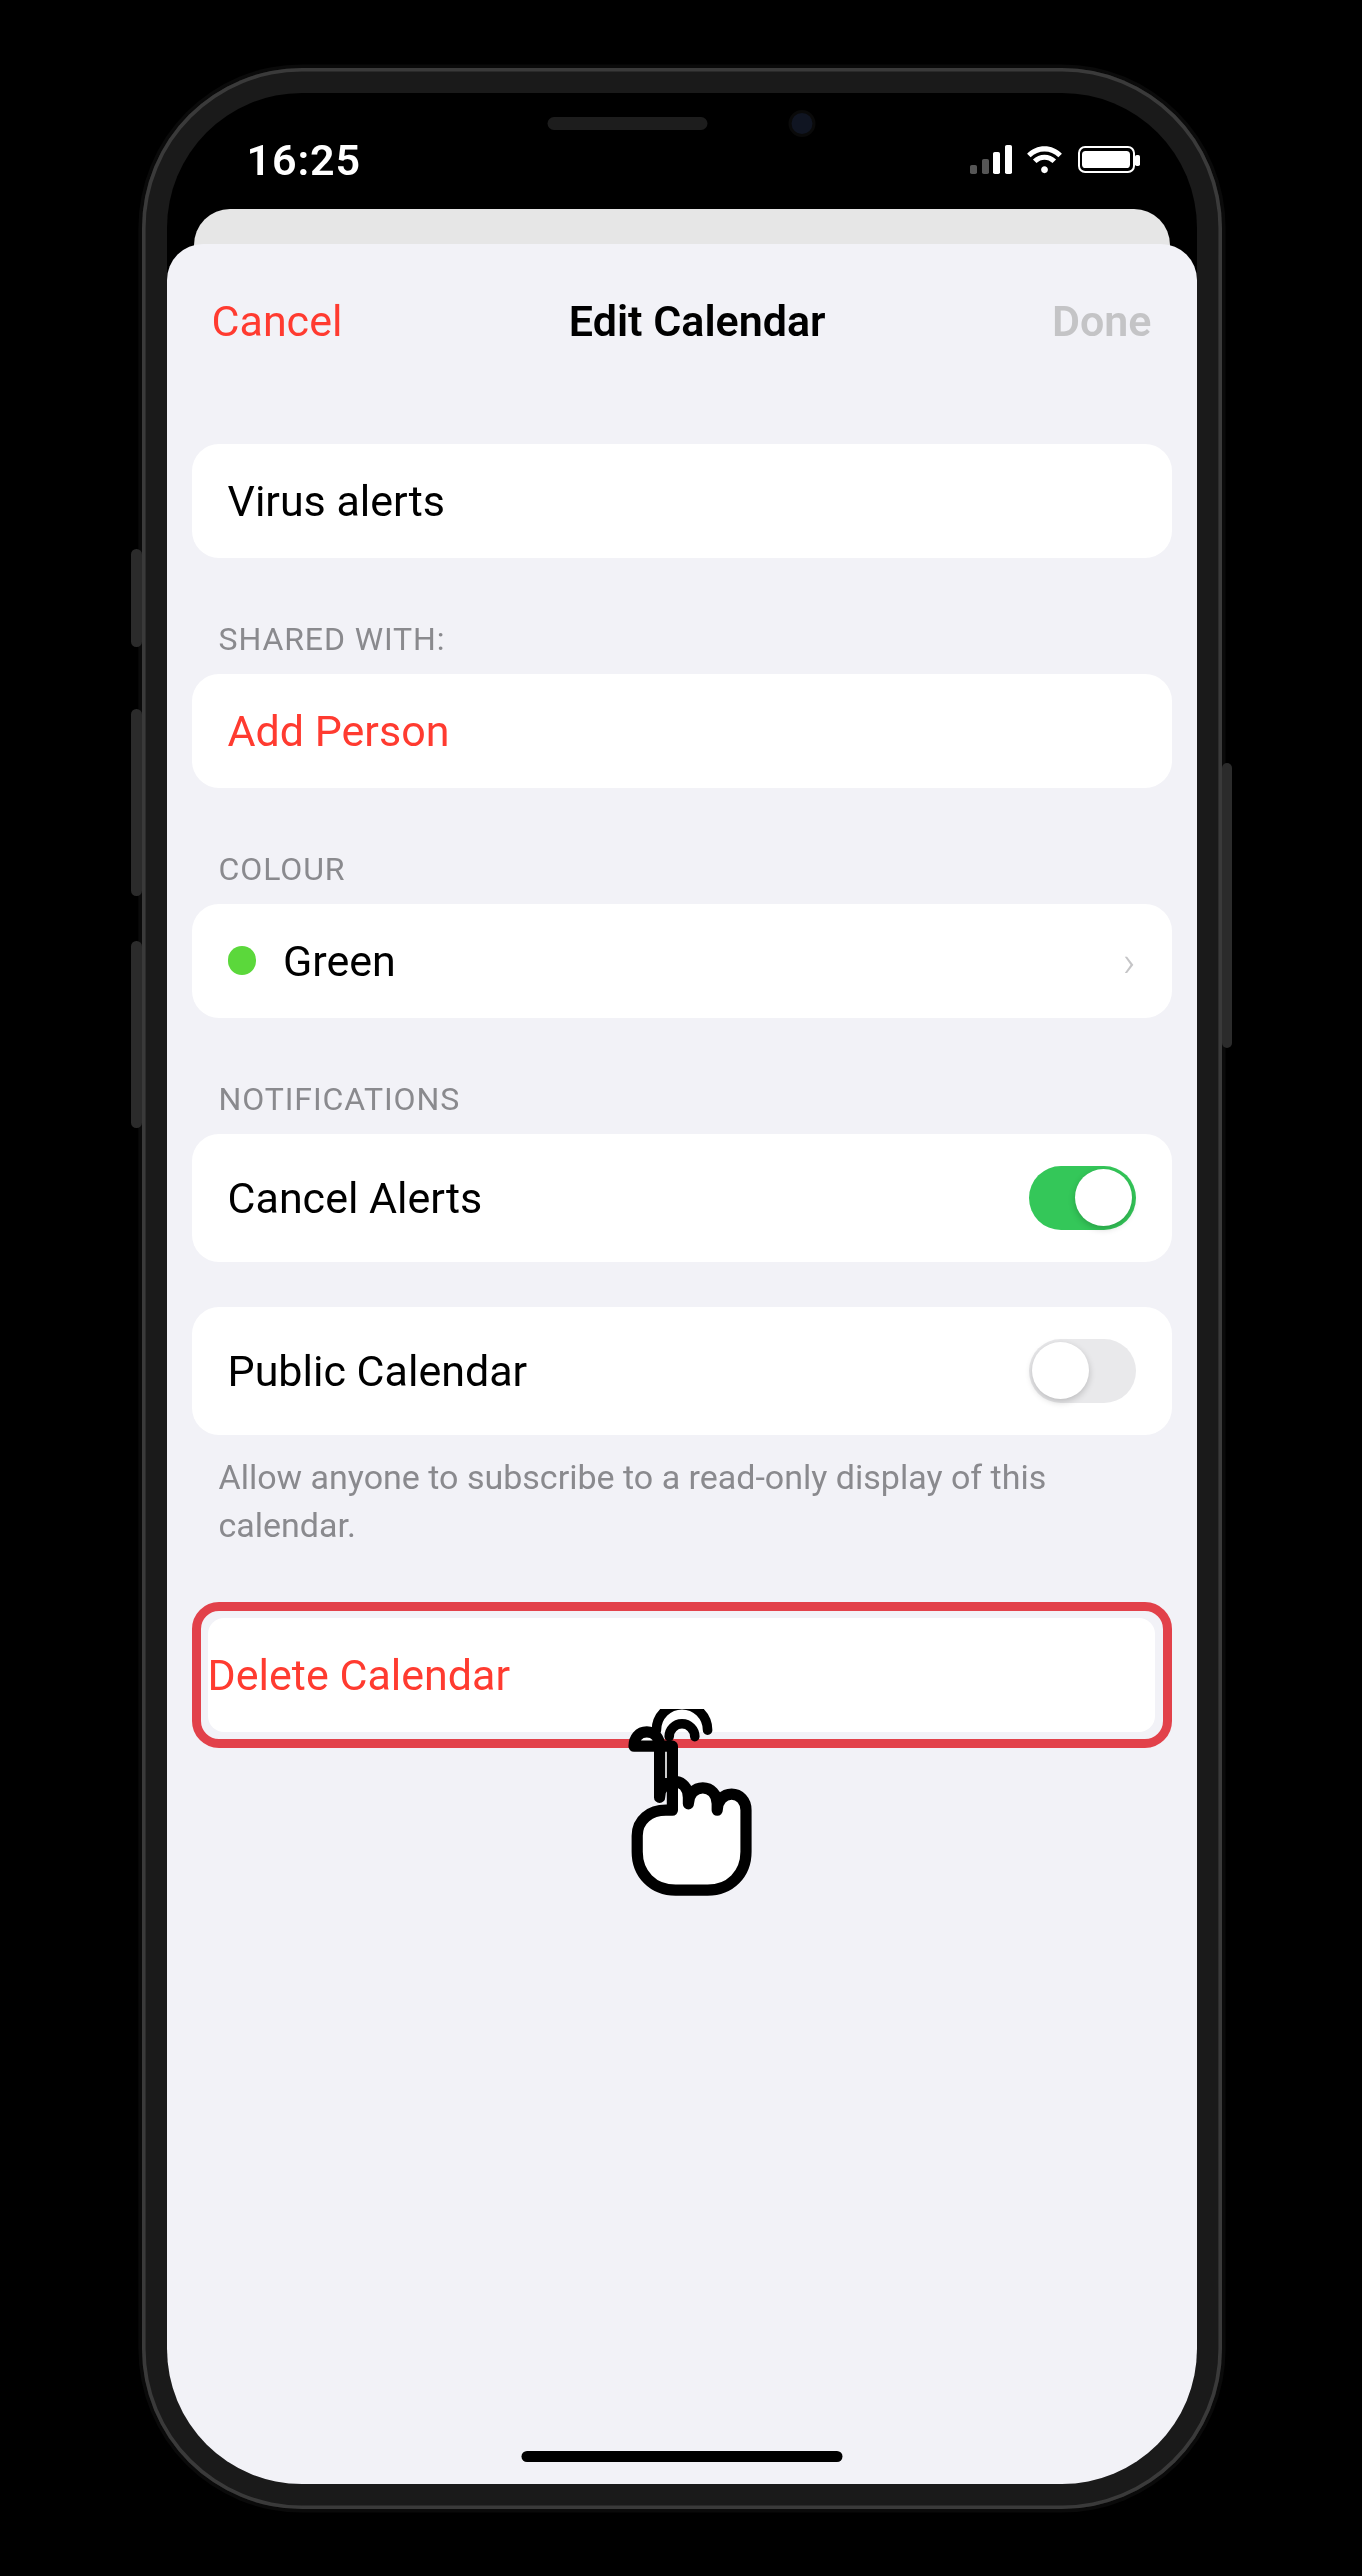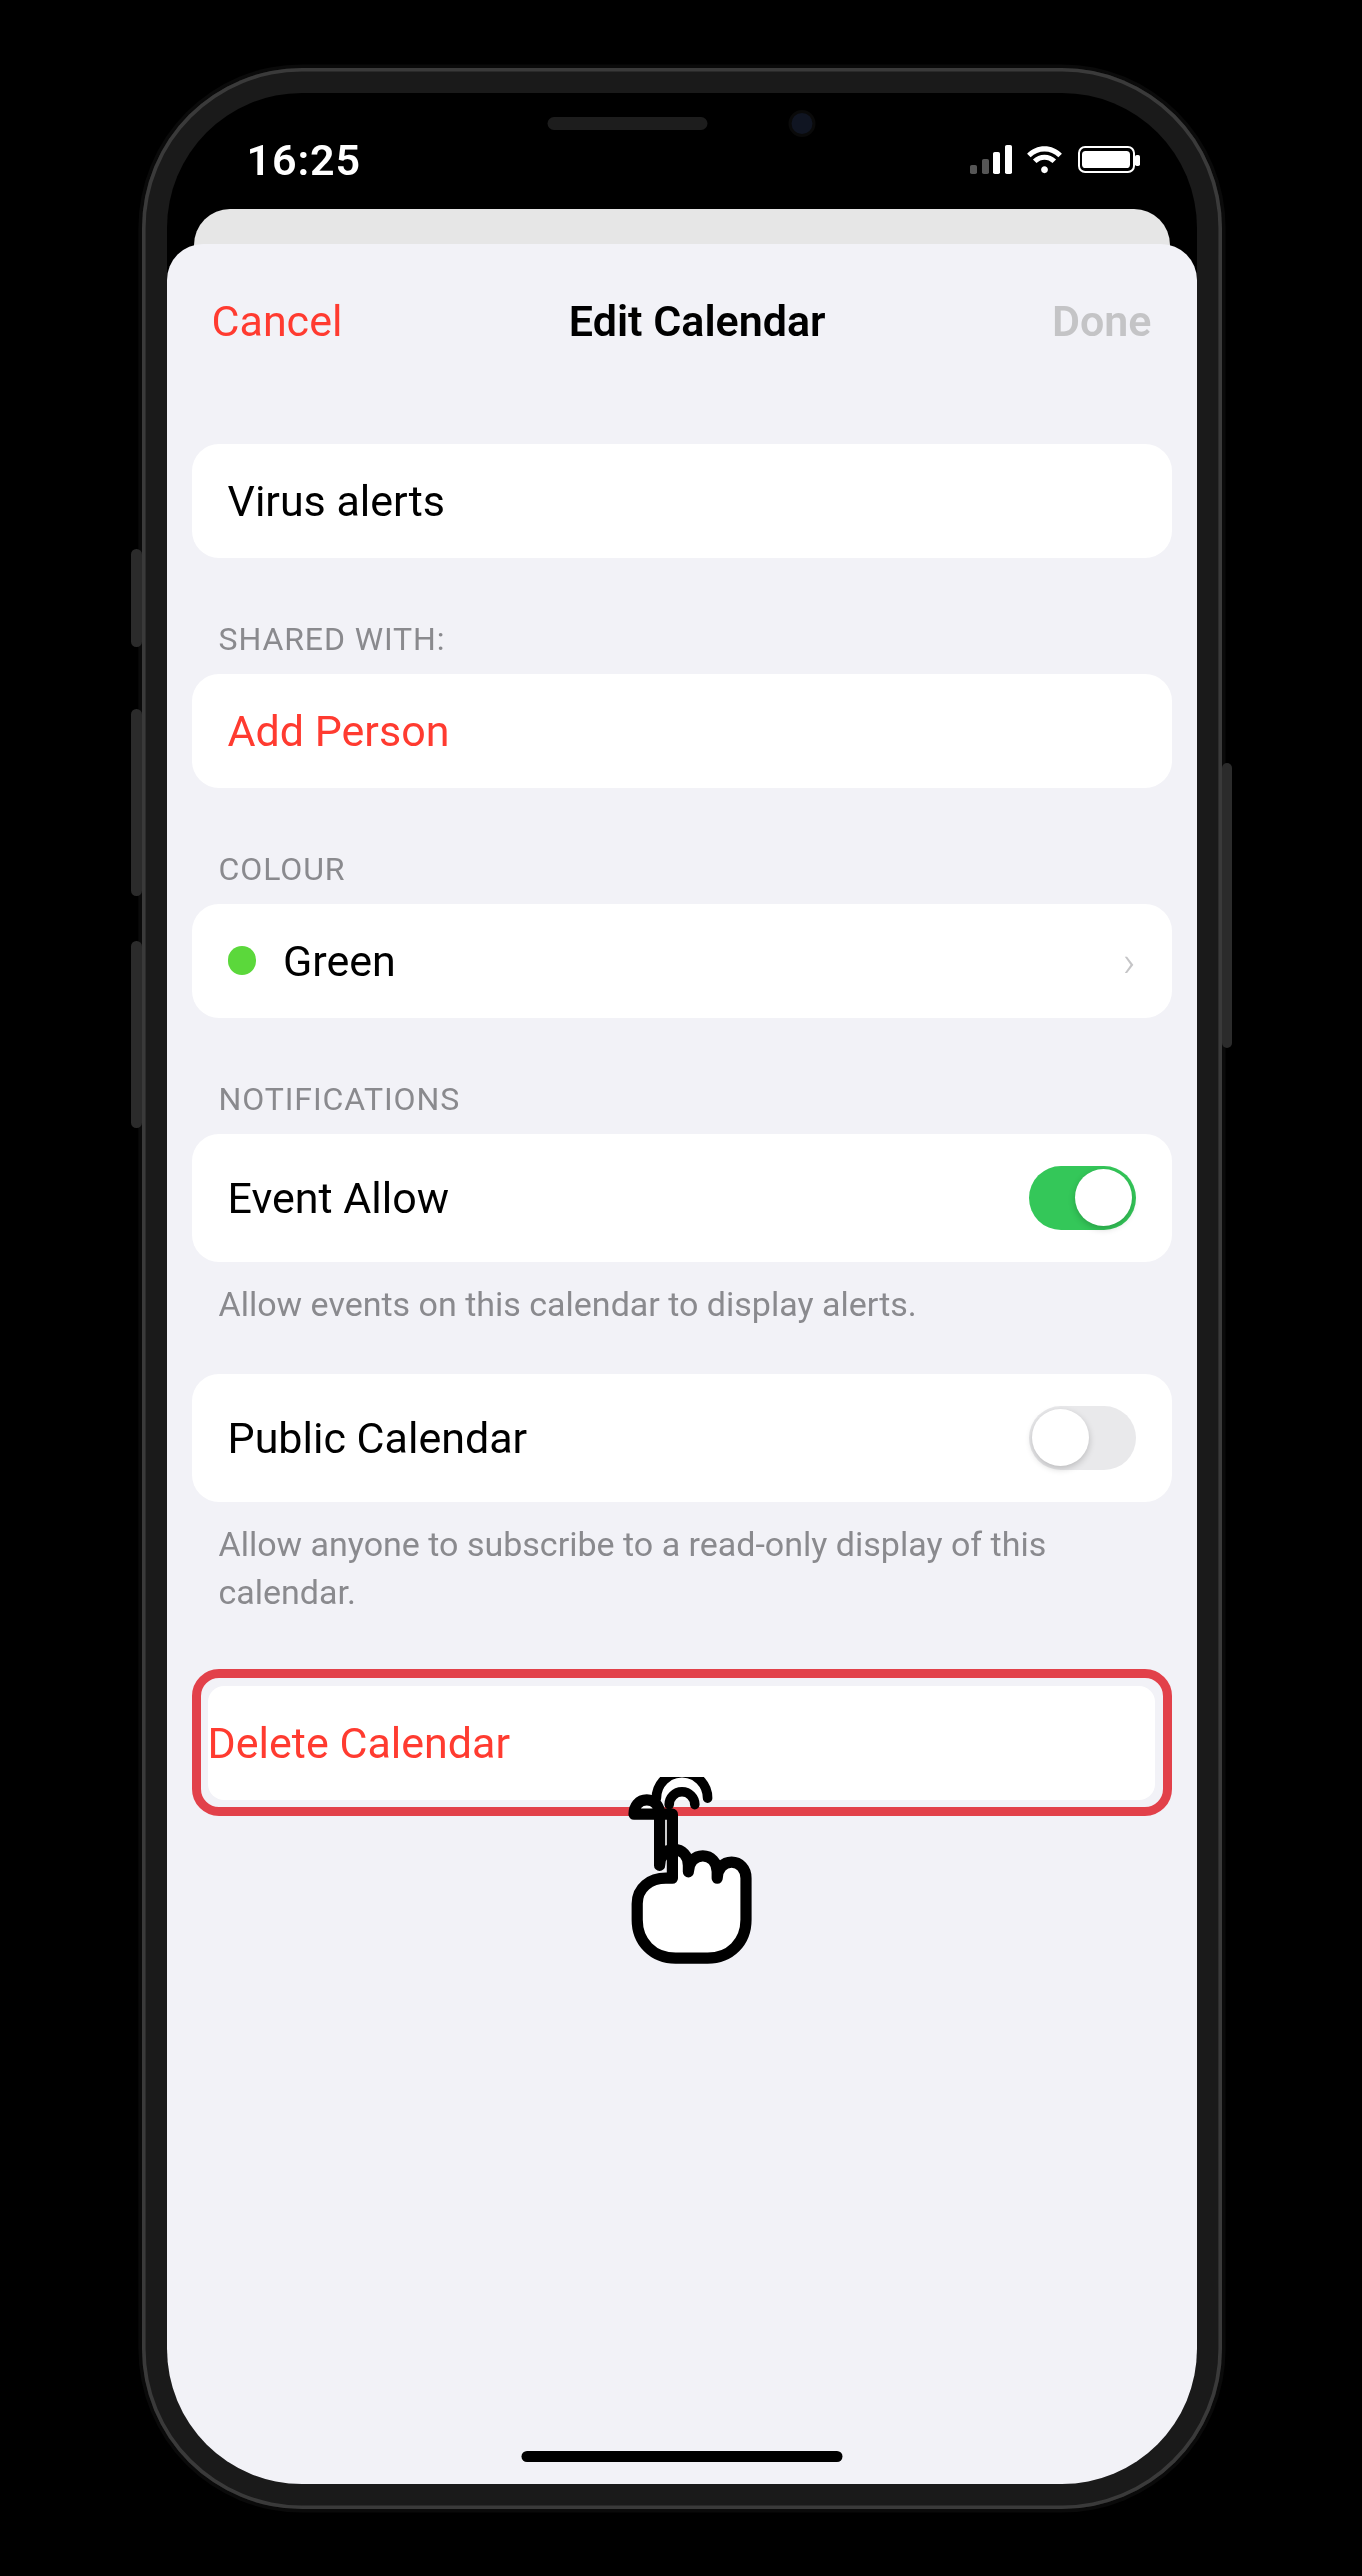--- a/index.html
+++ b/index.html
@@ -237,27 +237,26 @@
             <span class="color-dot" style="background:#5bd83b"></span>
             <span>Green</span>
             <span class="spacer"></span>
             <span class="chevron">›</span>
           </div>
         </div>
 
         <div class="group">
           <div class="group-header">NOTIFICATIONS</div>
           <div class="cell">
-            <span>Event Allow</span>
+            <span>Cancel Alerts</span>
             <span class="spacer"></span>
             <div class="toggle on">
                 <div class="knob"></div>
               </div>
           </div>
-          <div class="group-footer">Allow events on this calendar to display alerts.</div>
         </div>
 
         <div class="group" style="margin-top:45px">
           <div class="cell">
             <span>Public Calendar</span>
             <span class="spacer"></span>
             <div class="toggle off">
                 <div class="knob"></div>
               </div>
           </div>

